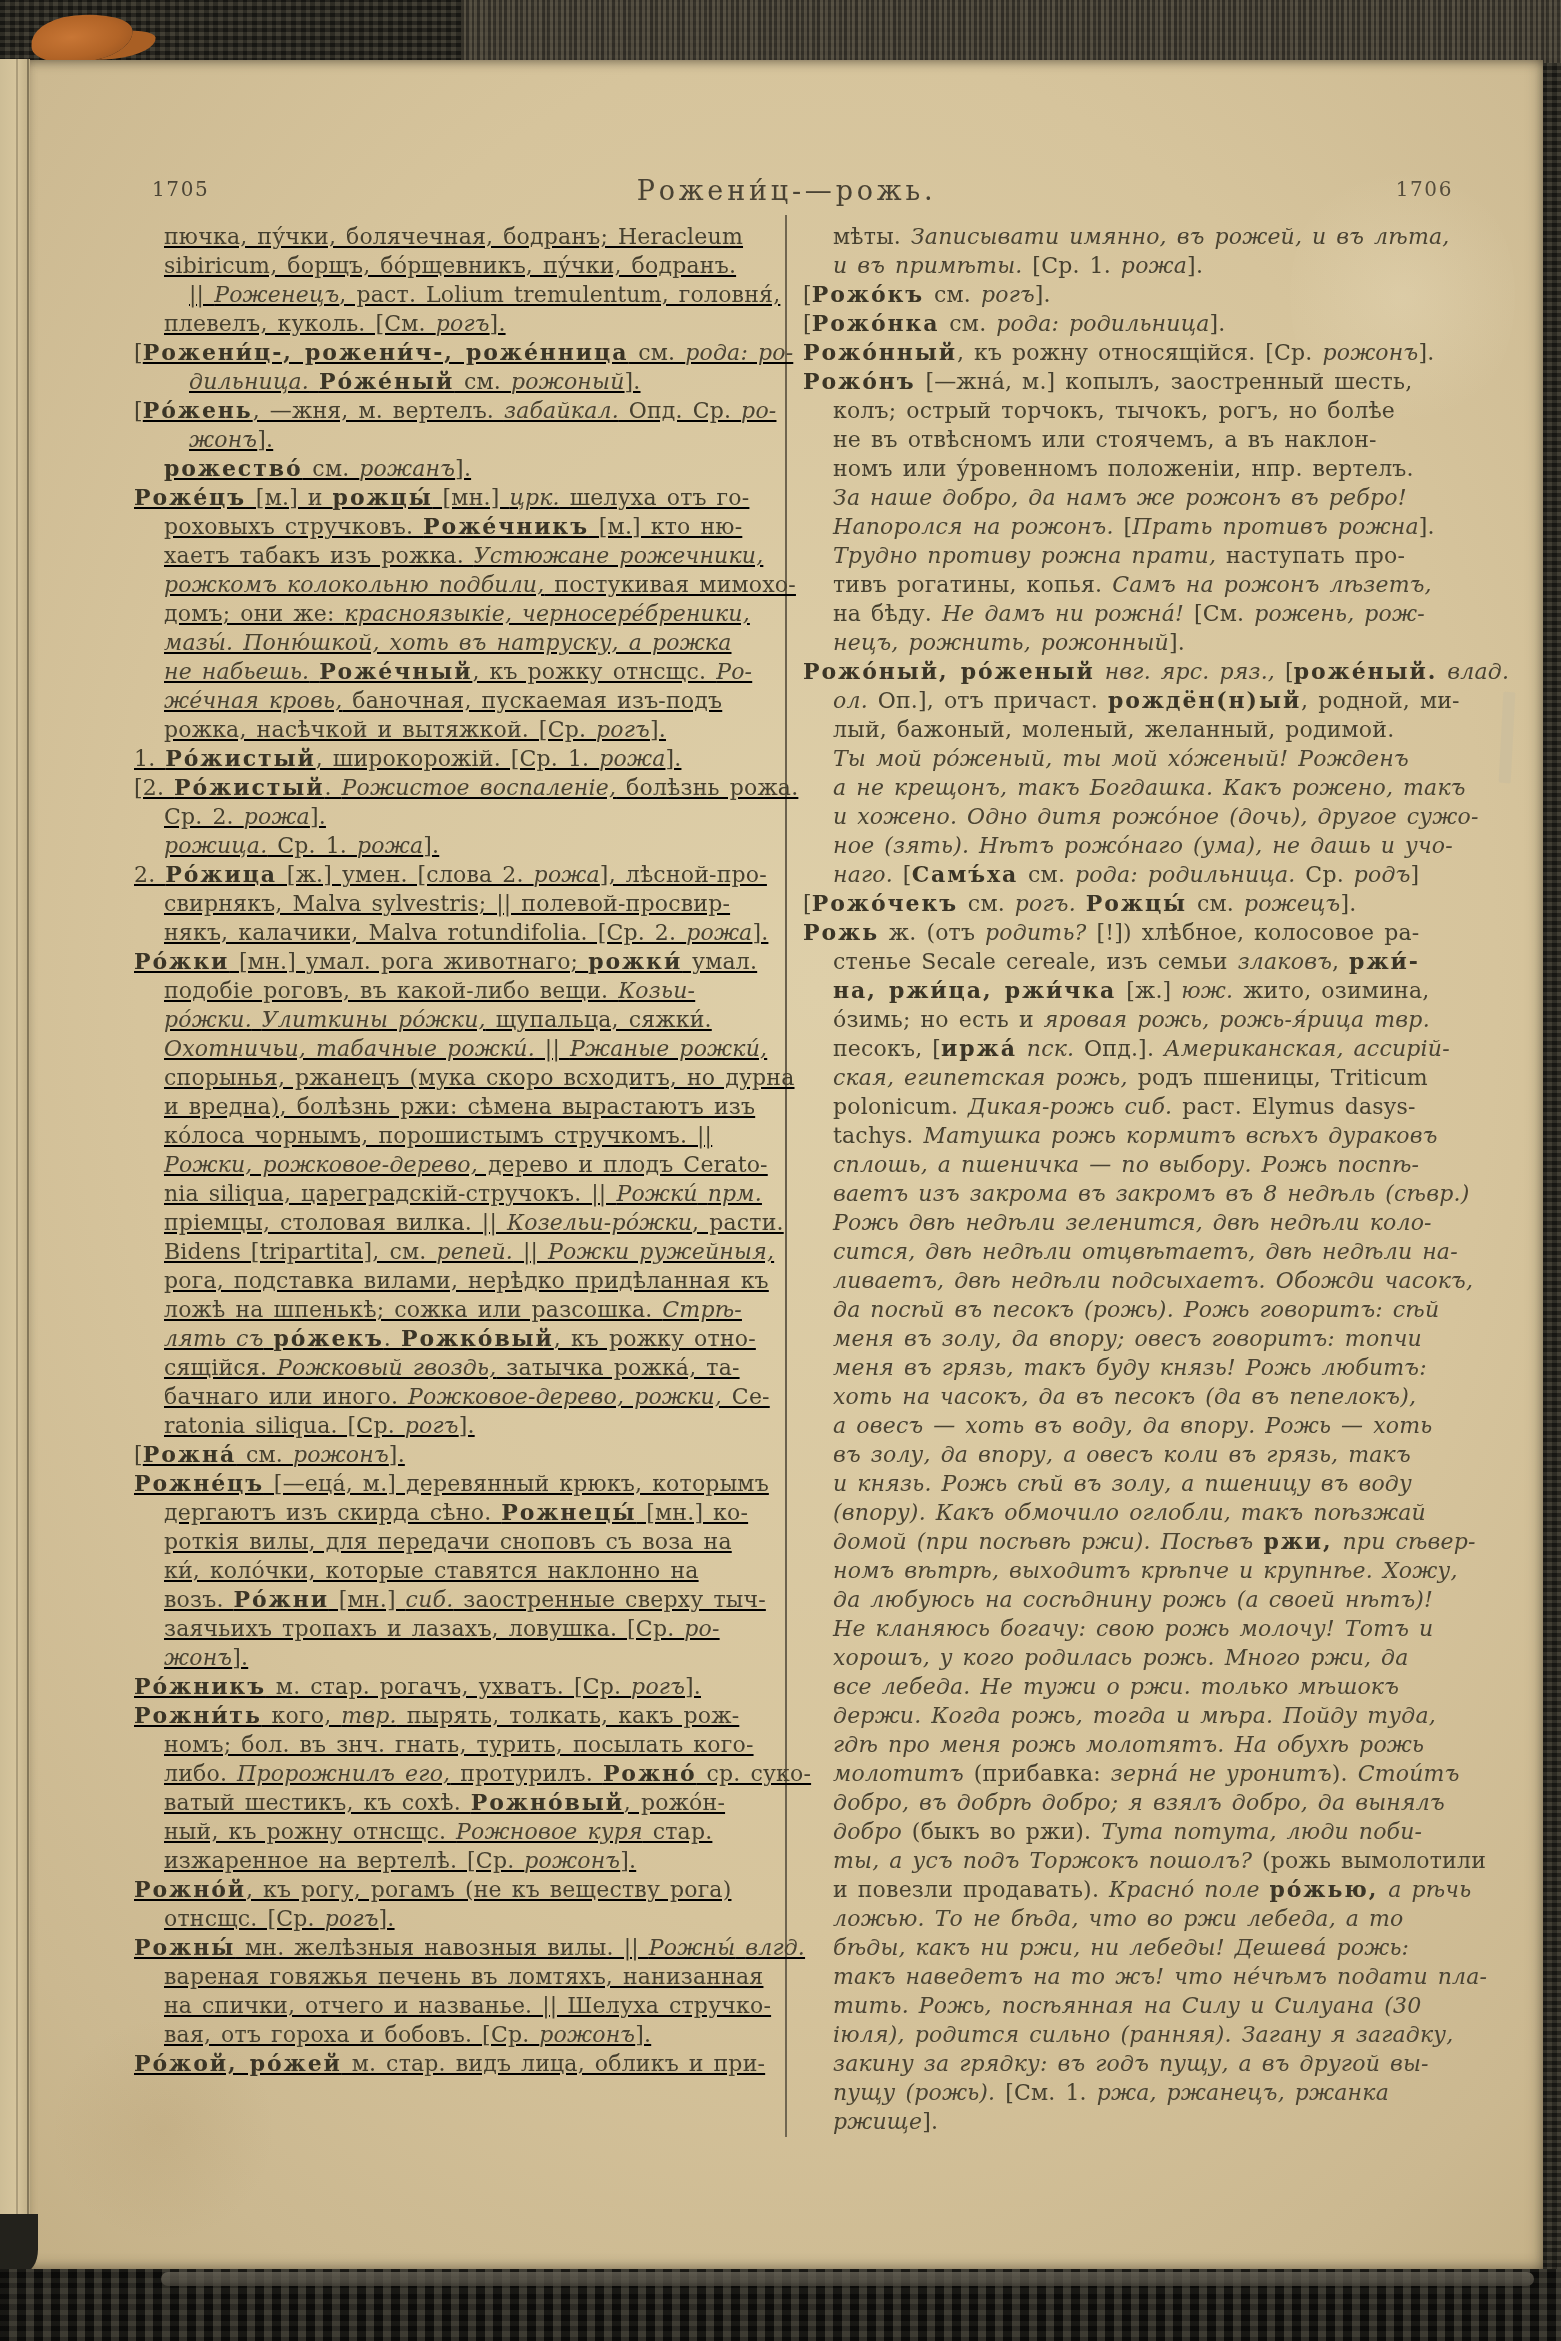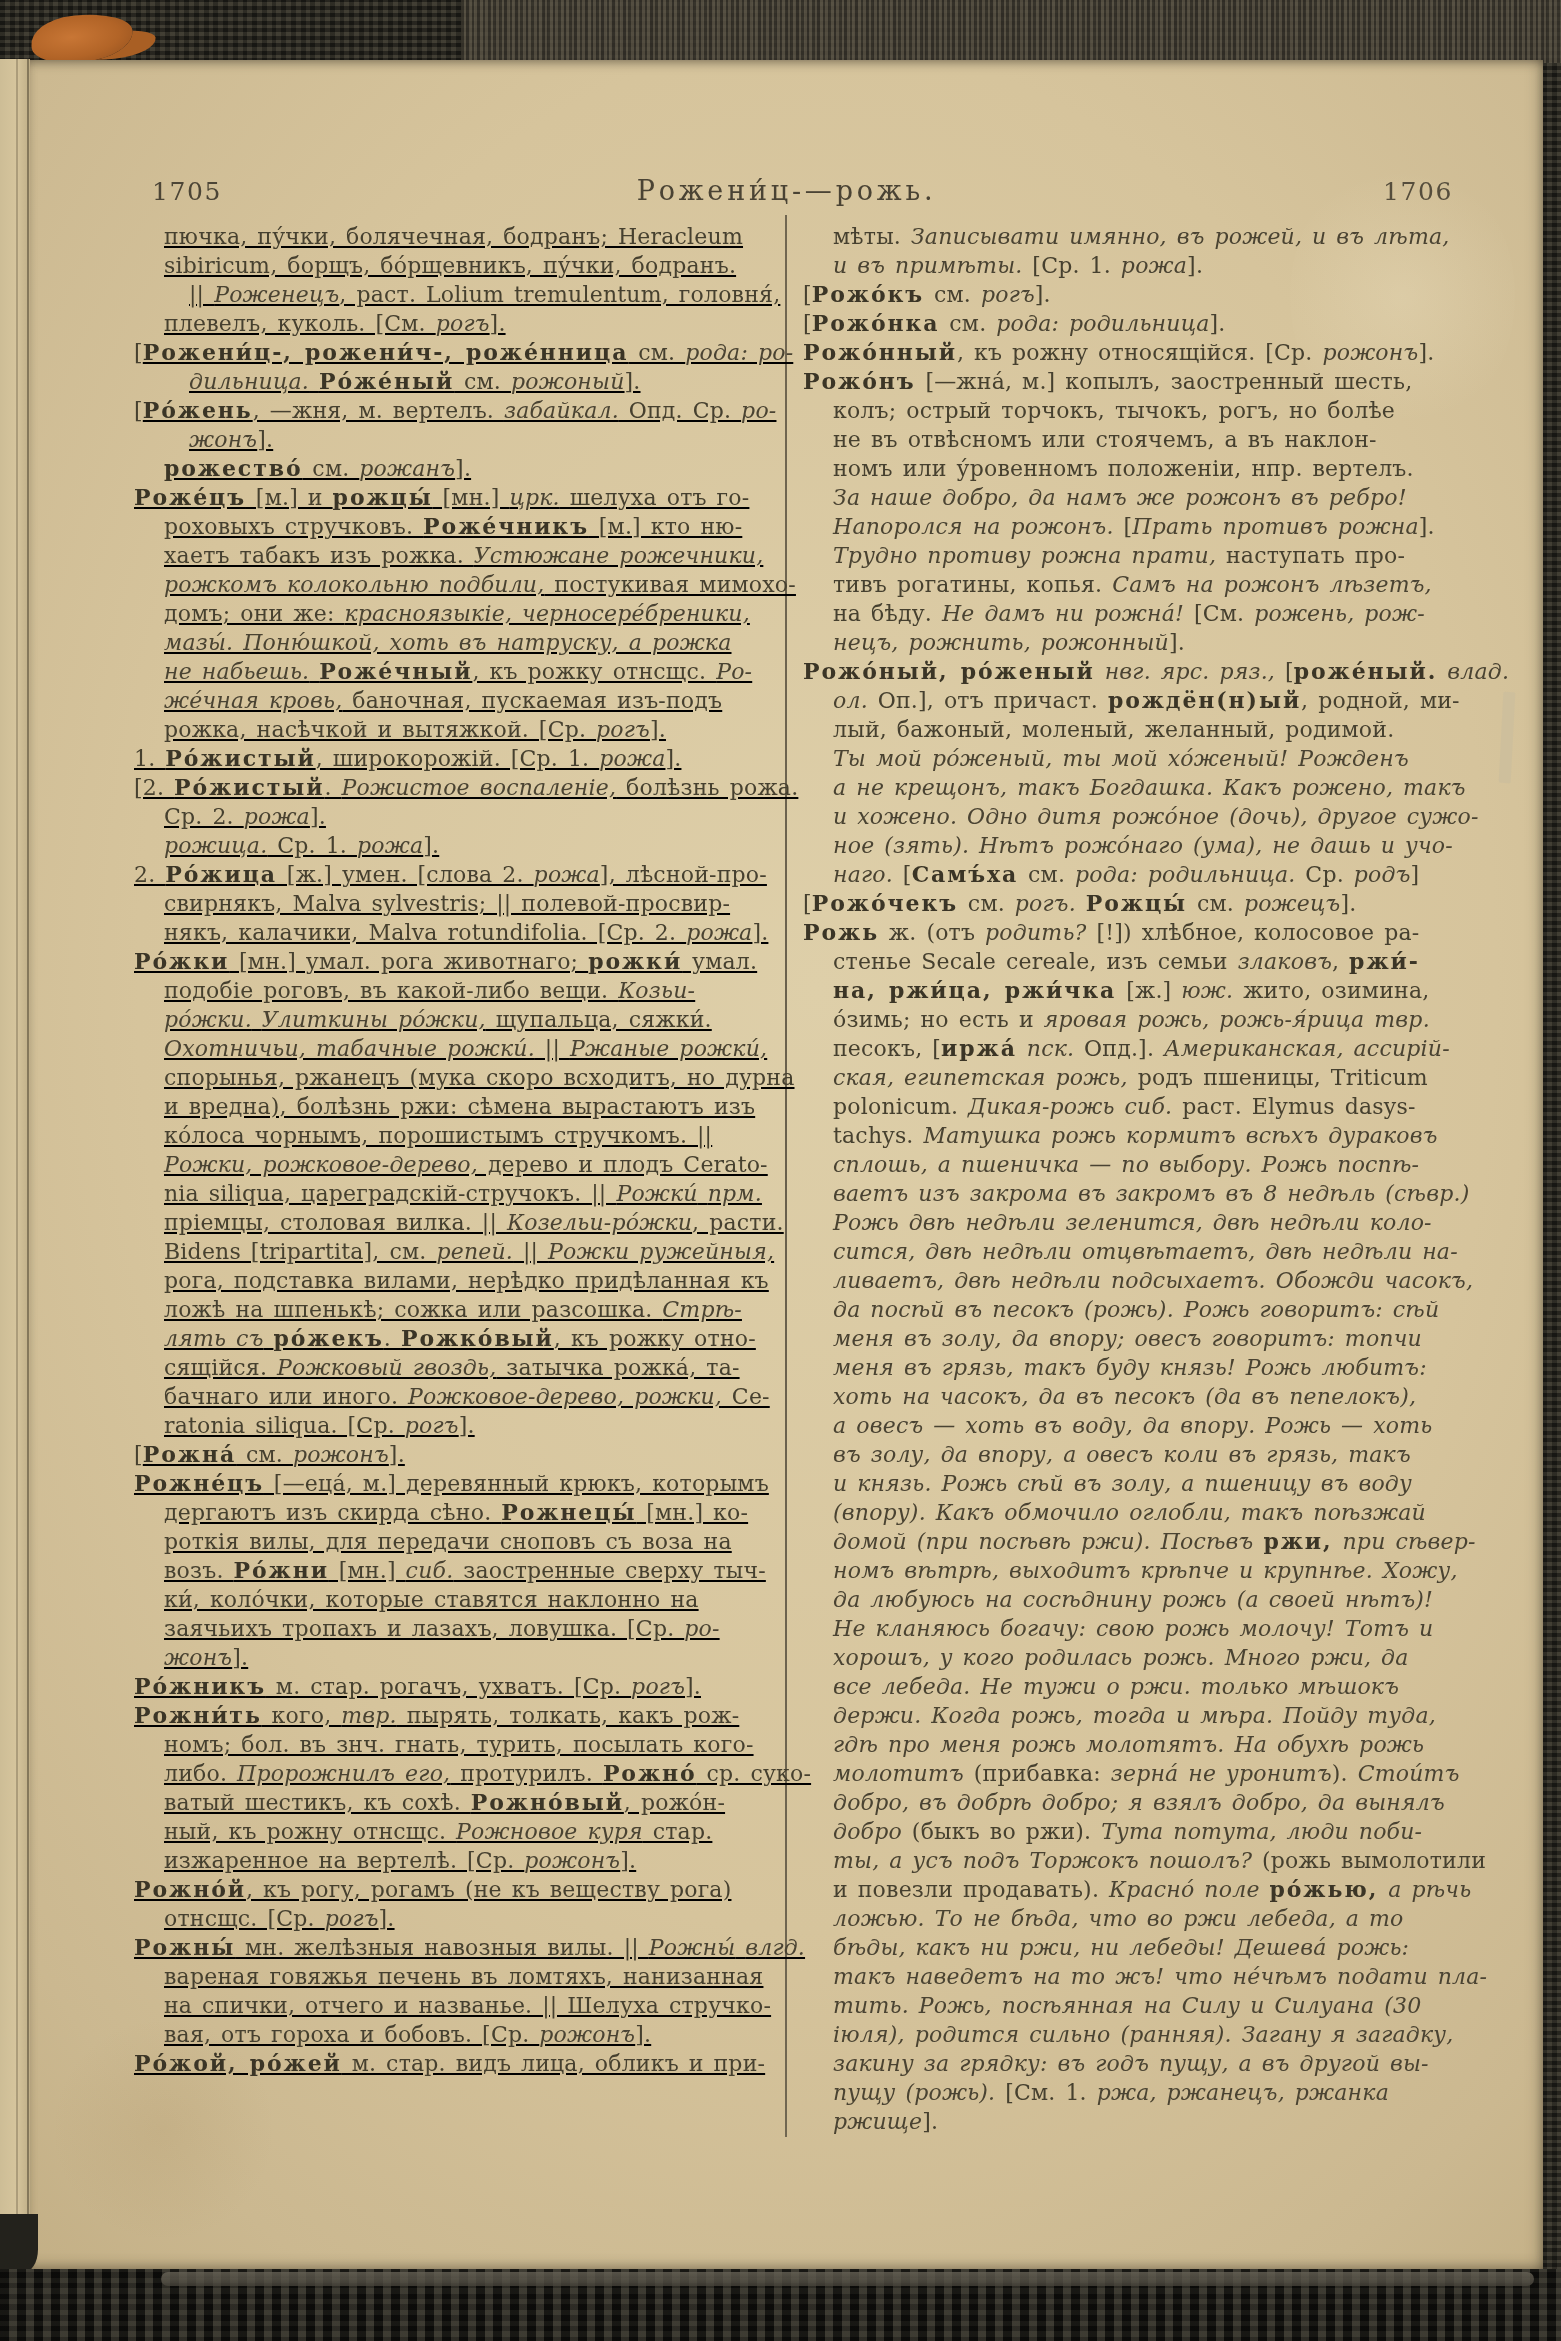--- a/index.html
+++ b/index.html
@@ -63,21 +63,21 @@
   .stain1{position:absolute;left:21.4px;top:1957px;width:225px;height:225px;border-radius:50%;
     background:radial-gradient(circle,rgba(150,120,70,.12),rgba(150,120,70,0) 70%);}
   .stain2{position:absolute;left:1260px;top:97px;width:225px;height:279px;border-radius:50%;
     background:radial-gradient(circle,rgba(245,235,205,.25),rgba(245,235,205,0) 70%);}
   .wedge{
     position:absolute;left:1501px;top:692px;width:11.8px;height:91px;background:#cdbf9c;
     transform:rotate(3deg);opacity:.9;border-radius:1.6px;
   }
   
   .pagenum{
-    position:absolute;top:117px;font-size:25px;color:#4c4536;letter-spacing:1.6px;
+    position:absolute;top:117px;font-size:20px;color:#4c4536;letter-spacing:1.6px;
   }
   .pagenum.left{left:122px;}
   .pagenum.right{right:90px;color:#554d3c;}
   .header-title{
     position:absolute;top:115px;left:50%;transform:translateX(-50%);
     font-size:27px;color:#4a4334;letter-spacing:3.8px;white-space:nowrap;
   }
   
   .col{position:absolute;top:162px;}
   .col.left{left:104px;width:657px;text-decoration:underline;}
@@ -156,22 +156,22 @@
         <div class="line ind1"><span>рога, подставка вилами, нерѣдко придѣланная къ</span></div>
         <div class="line ind1"><span>ложѣ на шпенькѣ; сожка или разсошка. </span><span class="i">Стрѣ-</span></div>
         <div class="line ind1"><span class="i">лять съ</span><span> </span><span class="b">ро́жекъ</span><span>. </span><span class="b">Рожко́вый</span><span>, къ рожку отно-</span></div>
         <div class="line ind1"><span>сящійся. </span><span class="i">Рожковый гвоздь,</span><span> затычка рожка́, та-</span></div>
         <div class="line ind1"><span>бачнаго или иного. </span><span class="i">Рожковое-дерево, рожки,</span><span> Ce-</span></div>
         <div class="line ind1"><span>ratonia siliqua. [Ср. </span><span class="i">рогъ</span><span>].</span></div>
         <div class="line ind0"><span>[</span><span class="b">Рожна́</span><span> см. </span><span class="i">рожонъ</span><span>].</span></div>
         <div class="line ind0"><span class="b">Рожне́цъ</span><span> [—еца́, м.] деревянный крюкъ, которымъ</span></div>
         <div class="line ind1"><span>дергаютъ изъ скирда сѣно. </span><span class="b">Рожнецы́</span><span> [мн.] ко-</span></div>
         <div class="line ind1"><span>роткія вилы, для передачи сноповъ съ воза на</span></div>
+        <div class="line ind1"><span>ки́, коло́чки, которые ставятся наклонно на</span></div>
         <div class="line ind1"><span>возъ. </span><span class="b">Ро́жни</span><span> [мн.] </span><span class="i">сиб.</span><span> заостренные сверху тыч-</span></div>
-        <div class="line ind1"><span>ки́, коло́чки, которые ставятся наклонно на</span></div>
         <div class="line ind1"><span>заячьихъ тропахъ и лазахъ, ловушка. [Ср. </span><span class="i">ро-</span></div>
         <div class="line ind1"><span class="i">жонъ</span><span>].</span></div>
         <div class="line ind0"><span class="b">Ро́жникъ</span><span> м. стар. рогачъ, ухватъ. [Ср. </span><span class="i">рогъ</span><span>].</span></div>
         <div class="line ind0"><span class="b">Рожни́ть</span><span> кого, </span><span class="i">твр.</span><span> пырять, толкать, какъ рож-</span></div>
         <div class="line ind1"><span>номъ; бол. въ знч. гнать, турить, посылать кого-</span></div>
         <div class="line ind1"><span>либо. </span><span class="i">Пророжнилъ его,</span><span> протурилъ. </span><span class="b">Рожно́</span><span> ср. суко-</span></div>
         <div class="line ind1"><span>ватый шестикъ, къ сохѣ. </span><span class="b">Рожно́вый</span><span>, рожо́н-</span></div>
         <div class="line ind1"><span>ный, къ рожну отнсщс. </span><span class="i">Рожновое куря</span><span> стар.</span></div>
         <div class="line ind1"><span>изжаренное на вертелѣ. [Ср. </span><span class="i">рожонъ</span><span>].</span></div>
         <div class="line ind0"><span class="b">Рожно́й</span><span>, къ рогу, рогамъ (не къ веществу рога)</span></div>

